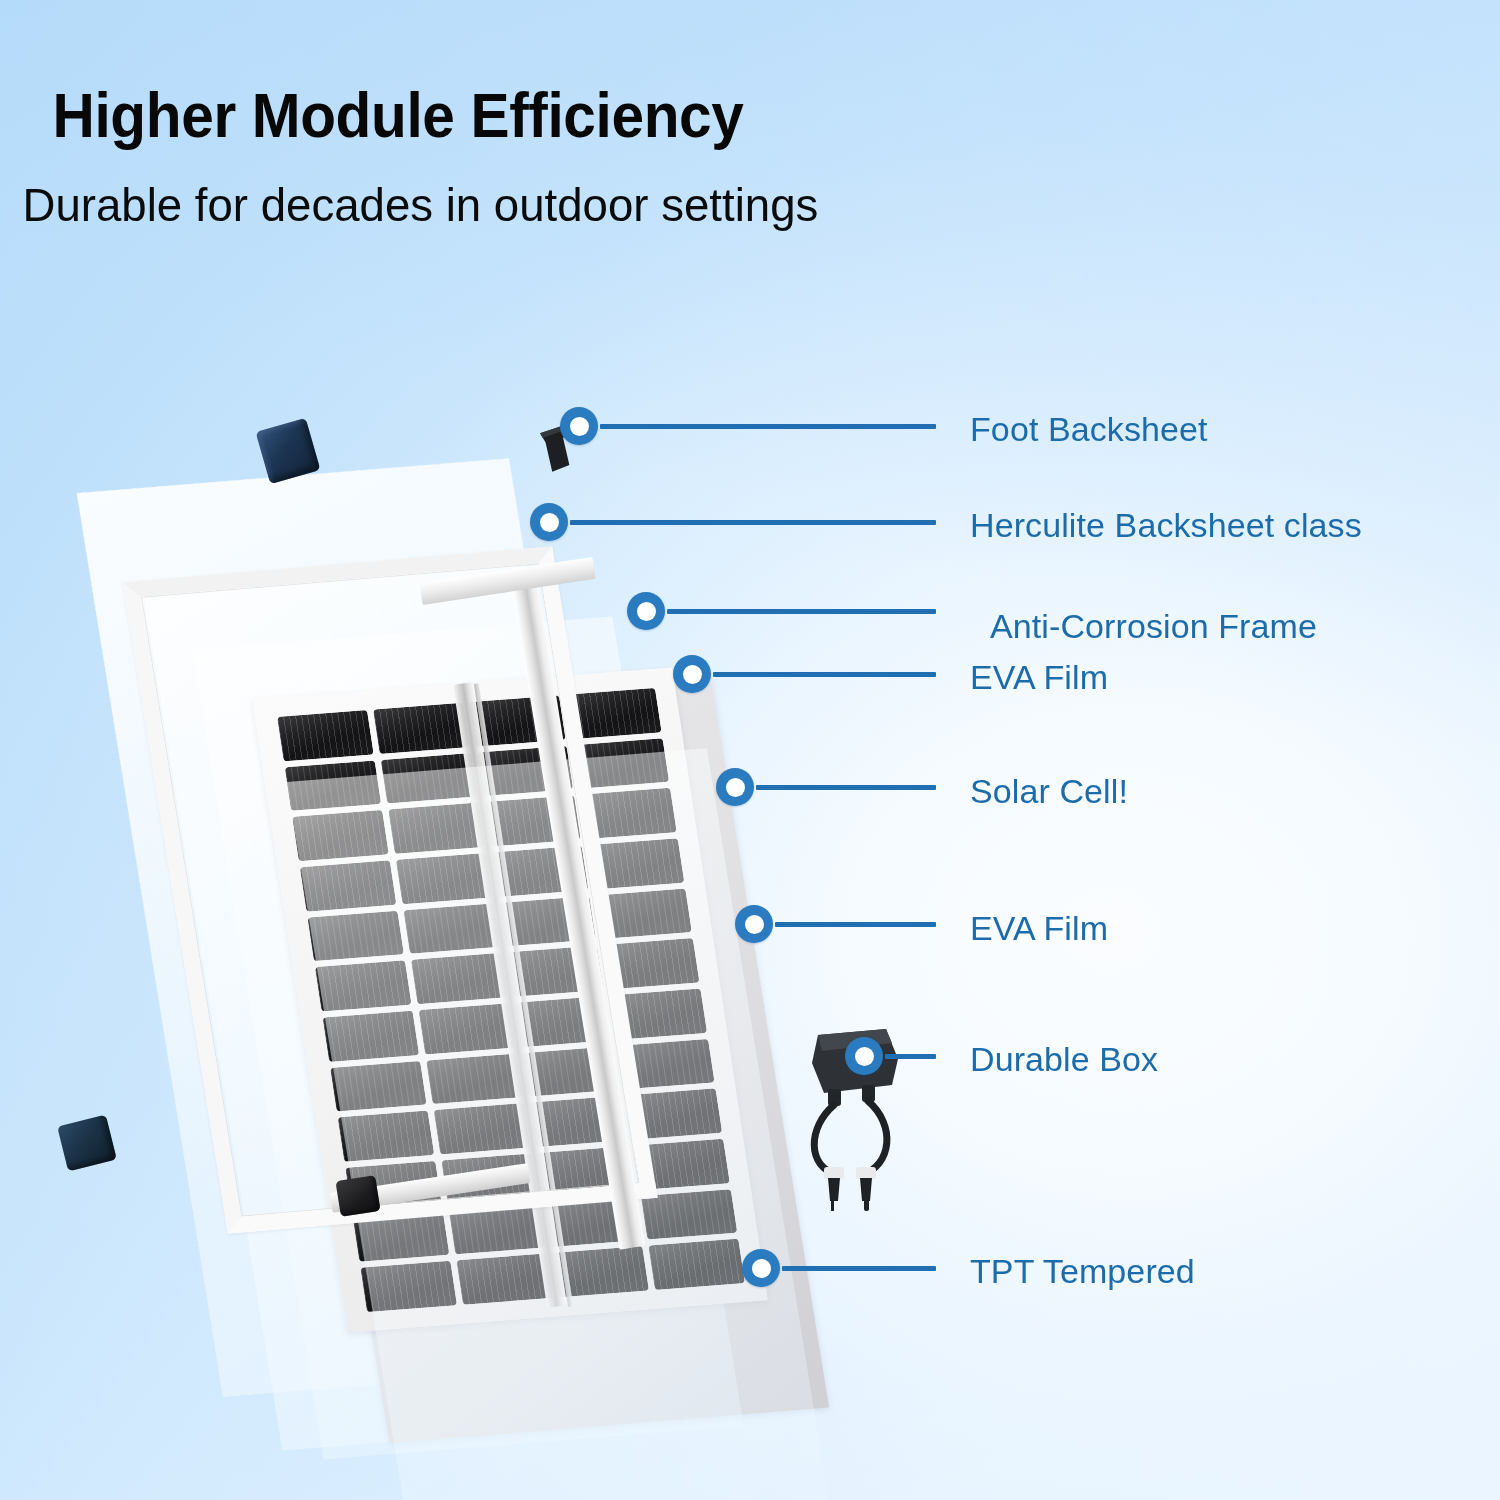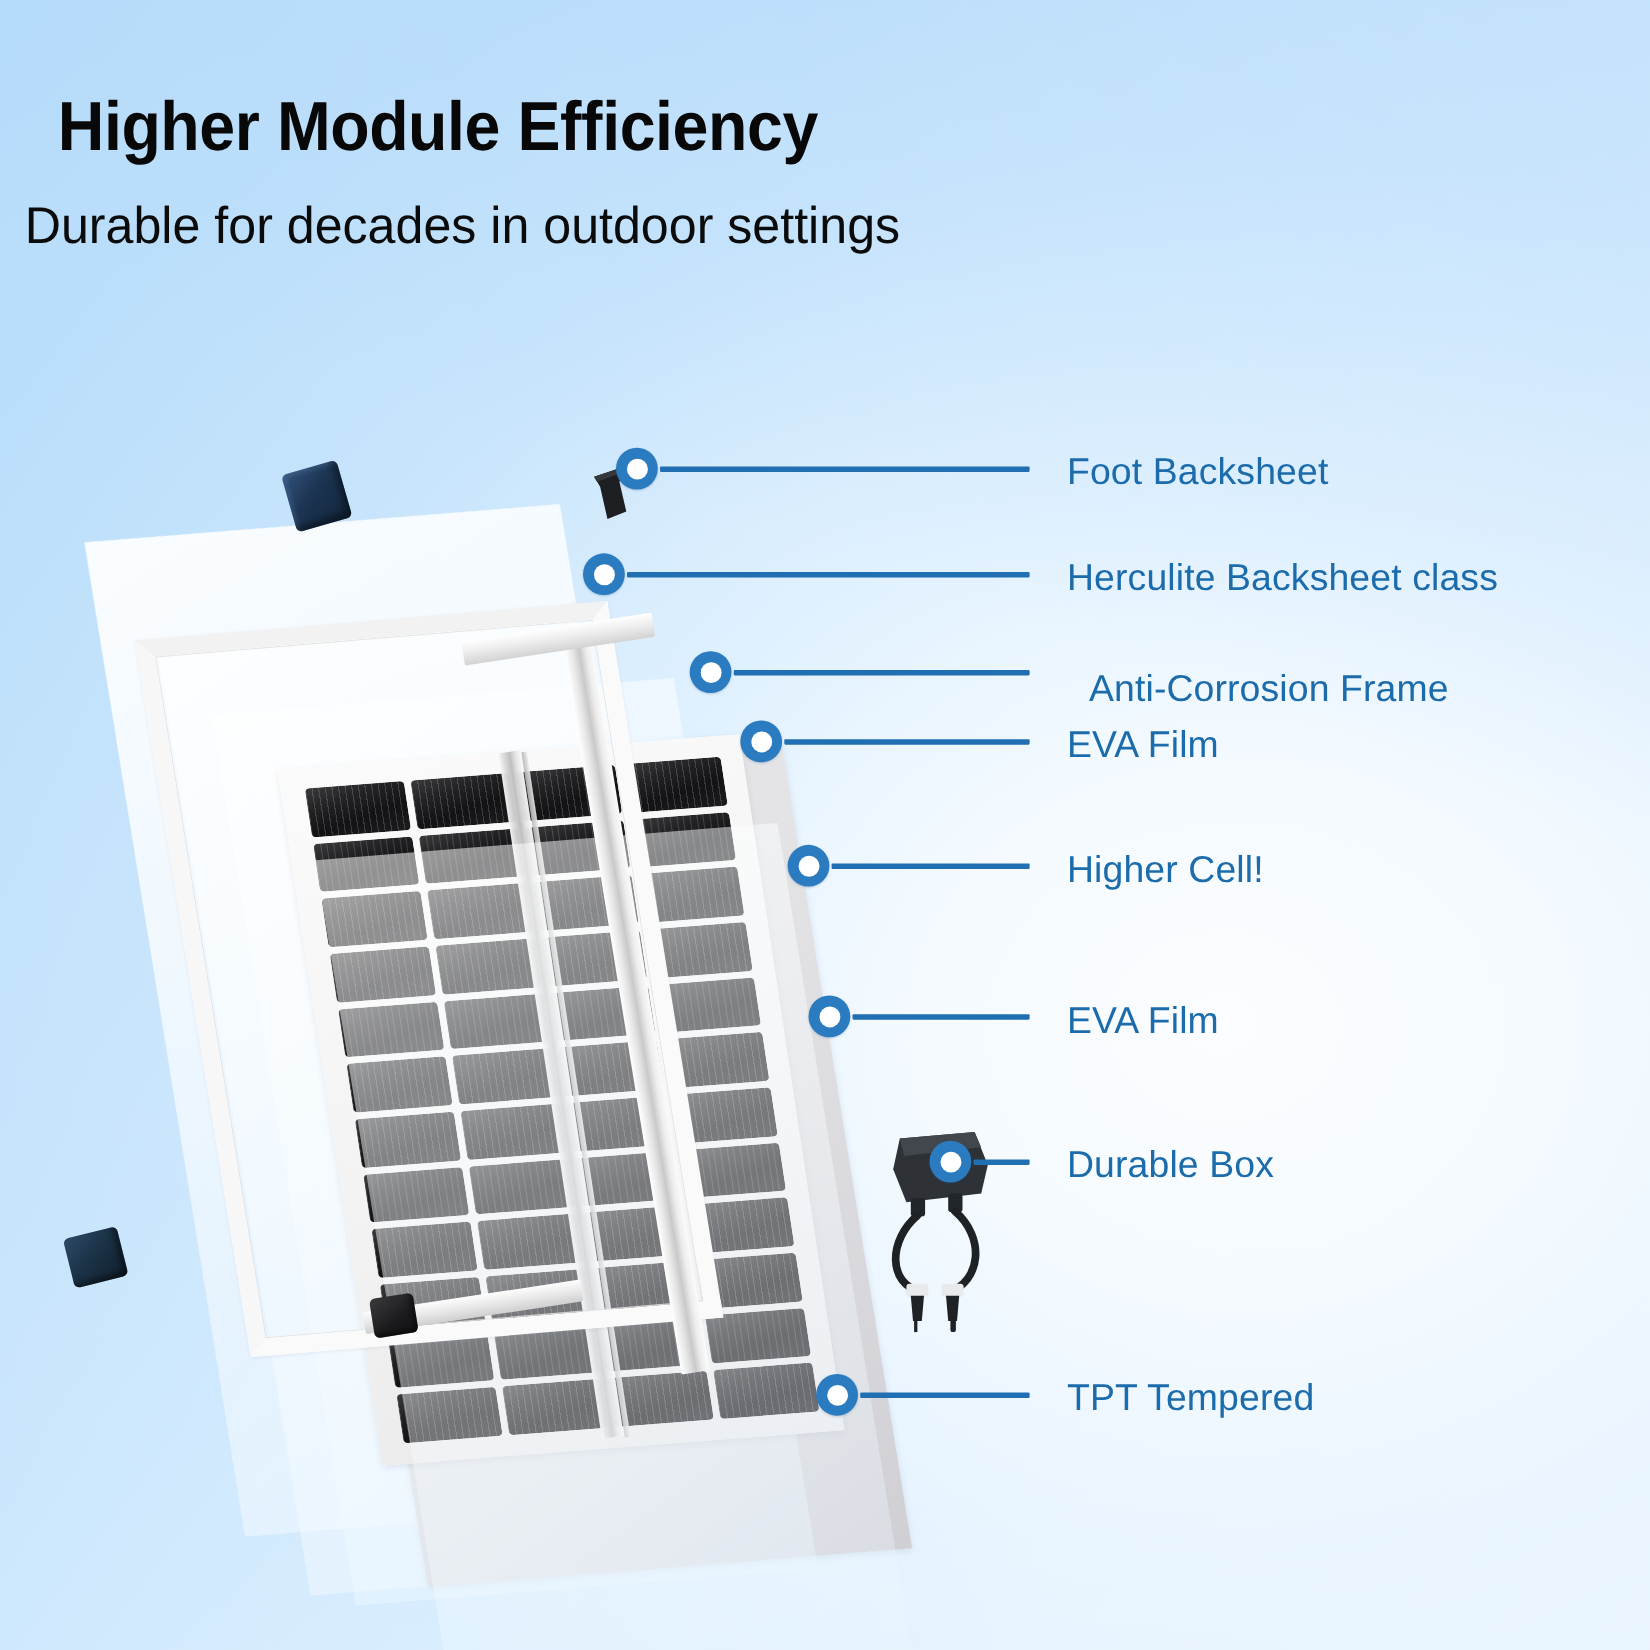--- a/index.html
+++ b/index.html
@@ -309,21 +309,21 @@
 
   <div class="callout">
     <div class="dot" style="left:673px; top:655px;"></div>
     <div class="leader" style="left:713px; top:672px; width:223px;"></div>
     <div class="lbl" style="left:970px; top:660px;">EVA Film</div>
   </div>
 
   <div class="callout">
     <div class="dot" style="left:716px; top:768px;"></div>
     <div class="leader" style="left:756px; top:785px; width:180px;"></div>
-    <div class="lbl" style="left:970px; top:774px;">Higher Cell!</div>
+    <div class="lbl" style="left:970px; top:774px;">Solar Cell!</div>
   </div>
 
   <div class="callout">
     <div class="dot" style="left:735px; top:905px;"></div>
     <div class="leader" style="left:775px; top:922px; width:161px;"></div>
     <div class="lbl" style="left:970px; top:911px;">EVA Film</div>
   </div>
 
   <div class="callout">
     <div class="dot" style="left:845px; top:1037px;"></div>

